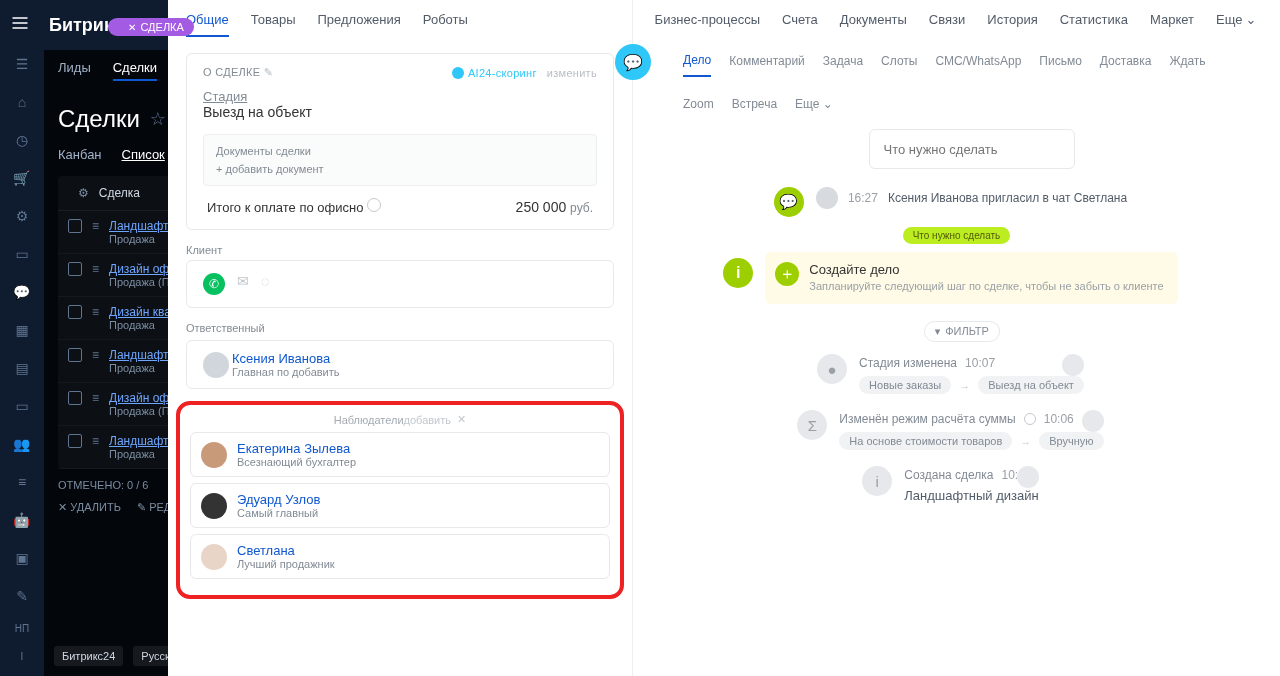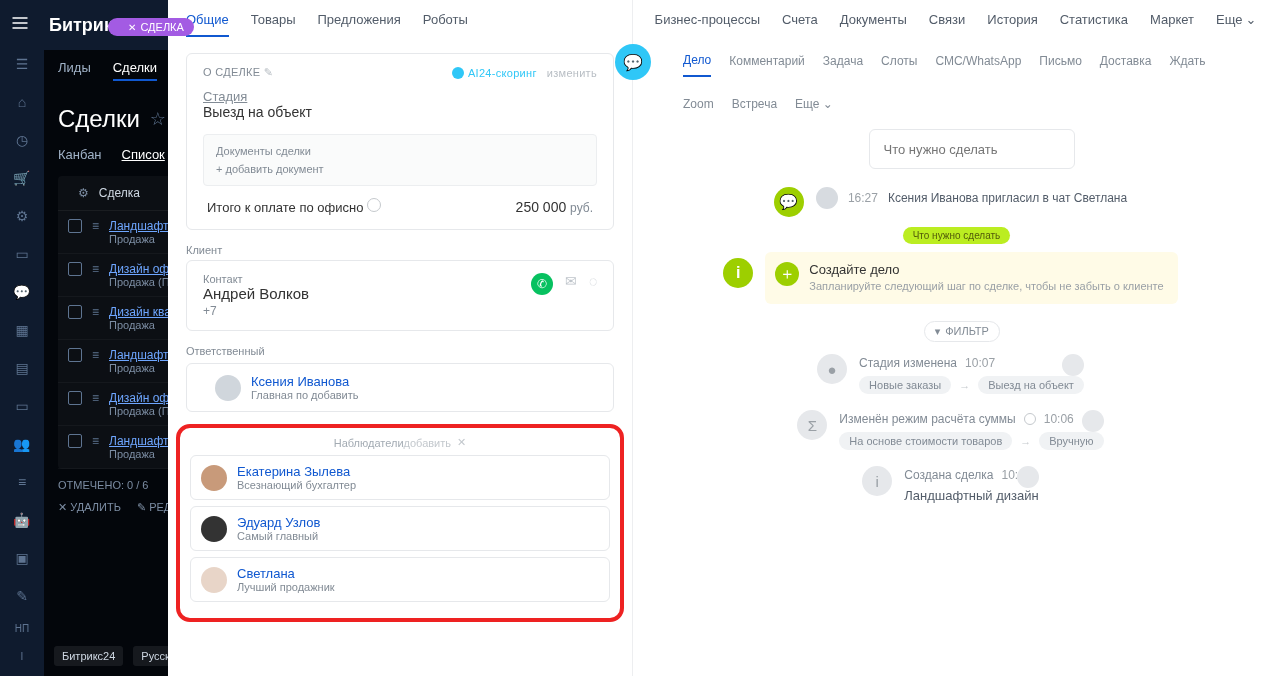--- a/index.html
+++ b/index.html
@@ -78,21 +78,21 @@
 .client-label { margin:14px 18px 4px; font-size:11px; color:#828b95; }
 .client-box { margin:0 18px; border:1px solid #e6e8eb; border-radius:6px; padding:12px 16px; }
 .client-box .lbl { font-size:11px; color:#828b95; }
 .client-box .name { font-size:15px; color:#333; }
 .client-box .phone { font-size:12px; color:#828b95; margin-top:2px; }
 .client-top-row { display:flex; justify-content:space-between; align-items:flex-start; }
 .client-icons { display:flex; gap:12px; color:#bfc5cb; font-size:14px; }
 .client-icons .ph { width:22px; height:22px; border-radius:50%; background:#07c160; color:#fff; display:flex; align-items:center; justify-content:center; font-size:12px; }
 
 .resp-label { margin:14px 18px 6px; font-size:11px; color:#828b95; }
-.person-row { margin:0 18px 8px; border:1px solid #e6e8eb; border-radius:6px; padding:10px 28px; display:flex; align-items:center; gap:10px; }
+.person-row { margin:0 18px 8px; border:1px solid #e6e8eb; border-radius:6px; padding:10px 16px; display:flex; align-items:center; gap:3px; }
 .avatar { width:26px; height:26px; border-radius:50%; background:#d0d6dc; flex:none; background-size:cover; }
 .person-row .nm { font-size:13px; color:#1058d0; }
 .person-row .rl { font-size:11px; color:#828b95; }
 
 
 .observers-wrap { margin:4px 8px 10px; border:4px solid #e22; border-radius:14px; padding:6px 10px 10px; }
 .obs-hdr { display:flex; justify-content:center; align-items:center; font-size:11px; color:#a3abb3; padding:2px 6px 6px; }
 .obs-hdr .add { color:#c3c8cd; font-size:11px; cursor:pointer; display:flex; gap:6px; align-items:center; }
 .obs-hdr .x { color:#c3c8cd; font-size:11px; }
 .obs-item { border:1px solid #e6e8eb; border-radius:6px; padding:8px 10px; display:flex; align-items:center; gap:10px; margin-bottom:6px; }
@@ -292,25 +292,20 @@
       </div>
       <div class="total-row">
         <span><span>Итого к оплате по офисно</span><span class="info"></span></span>
         <span class="amt"><span>250 000</span> <span class="cur">руб.</span></span>
       </div>
     </div>
 
     <div class="client-label">Клиент</div>
     <div class="client-box">
       <div class="client-top-row">
-        <div>
-          <div class="lbl">Контакт</div>
-          <div class="name">Андрей Волков</div>
-          <div class="phone">+7</div>
-        </div>
         <div class="client-icons">
           <span class="ph">✆</span>
           <span>✉</span>
           <span>◌</span>
         </div>
       </div>
     </div>
 
     <div class="resp-label">Ответственный</div>
     <div class="person-row">

